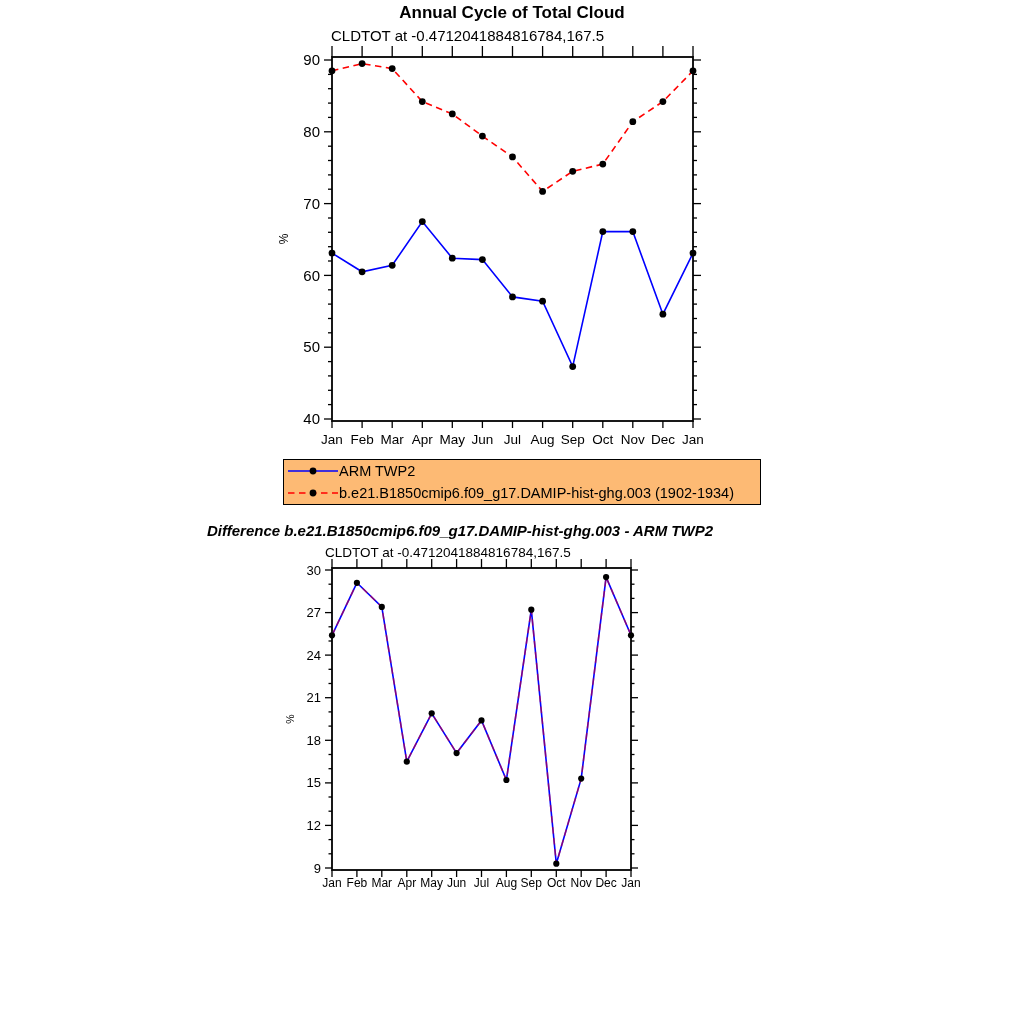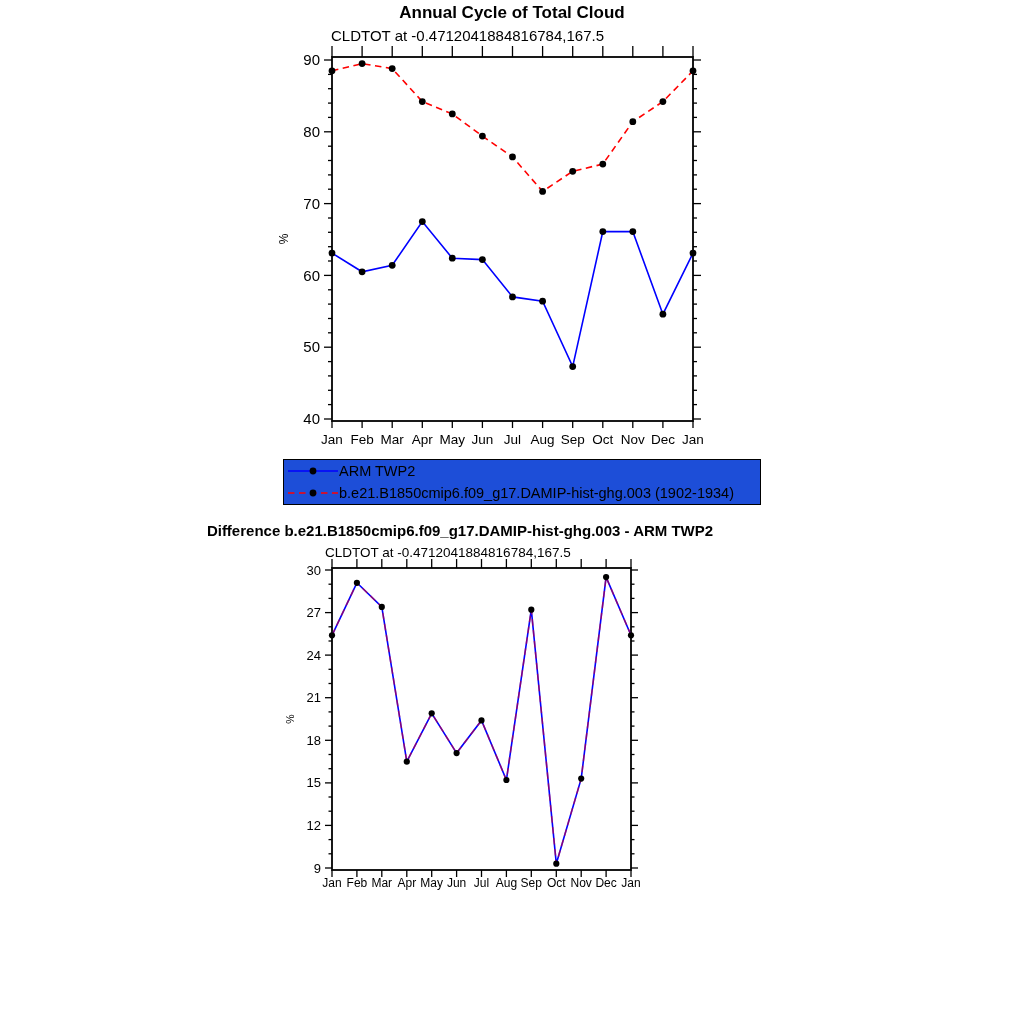--- a/index.html
+++ b/index.html
@@ -3,25 +3,25 @@
 <meta charset="utf-8">
 <style>
   html,body{margin:0;padding:0;background:#ffffff;}
   #page{position:relative;width:1016px;height:1024px;background:#ffffff;overflow:hidden;
         font-family:"Liberation Sans",sans-serif;color:#000;}
   #charts-svg{position:absolute;left:0;top:0;width:1024px;height:1024px;}
   .t0-title{position:absolute;left:0;top:3px;width:1024px;text-align:center;
             font-size:17px;font-weight:bold;}
   .t0-sub{position:absolute;left:331px;top:27px;font-size:15px;}
   .t1-title{position:absolute;left:130px;top:522px;width:660px;text-align:center;
-            font-size:15px;font-weight:bold;}
+            font-size:15px;font-weight:bold;font-style:italic;}
   .t1-sub{position:absolute;left:325px;top:545px;font-size:13.5px;}
   .legend-box{position:absolute;left:283px;top:459px;width:478px;height:46px;
               border:1px solid #000;box-sizing:border-box;display:flex;flex-direction:column;
-              justify-content:space-evenly;padding-left:3px;background:#1d4ed8;}
+              justify-content:space-evenly;padding-left:3px;background:#fdba74;}
   .legend-row{display:flex;align-items:center;height:21px;}
   .legend-swatch{width:52px;height:12px;flex:0 0 52px;}
   .legend-label{font-size:14.5px;white-space:nowrap;}
 </style>
 </head>
 <body>
 
 <div id="page">
 
   <div class="t0-title">Annual Cycle of Total Cloud</div>

